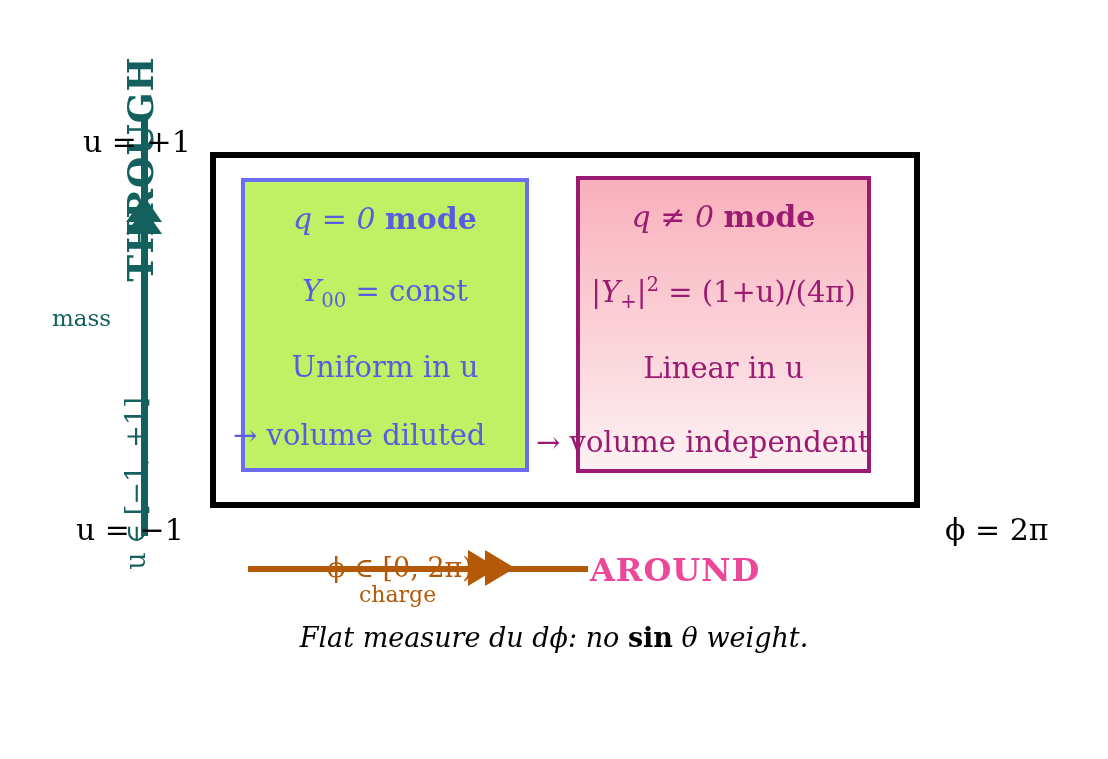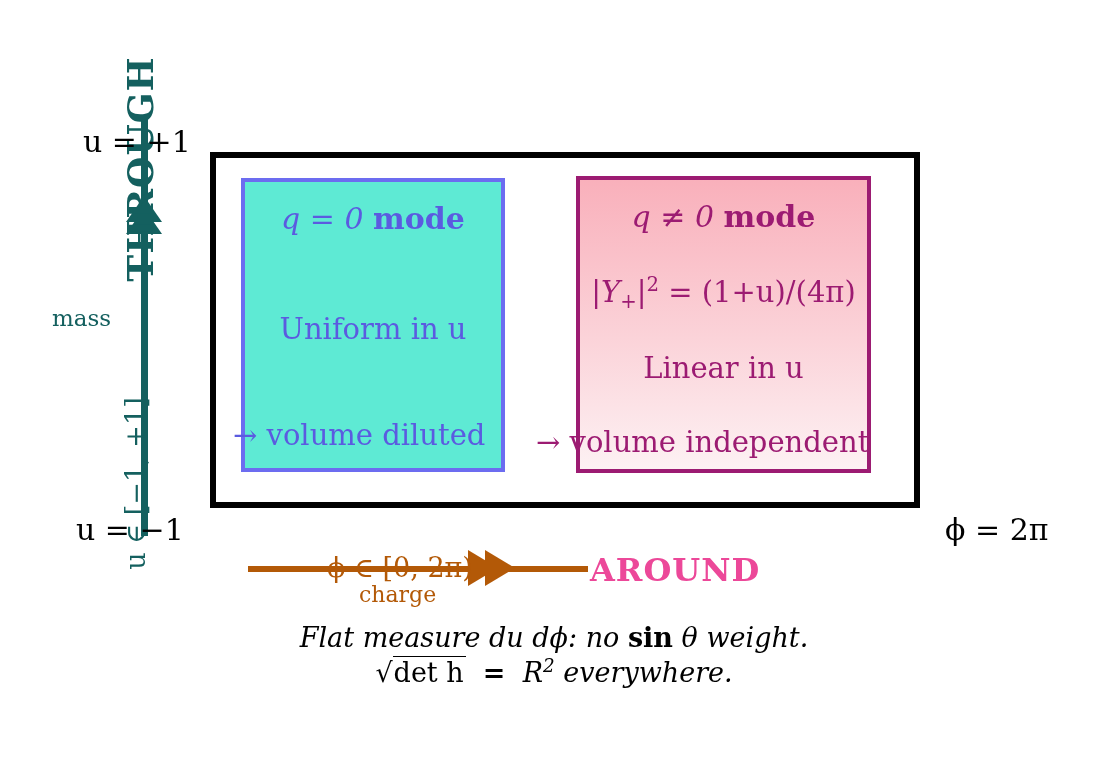--- a/index.html
+++ b/index.html
@@ -34,24 +34,24 @@
     box-sizing: border-box;
     display: flex;
     flex-direction: column;
     align-items: center;
     justify-content: space-between;
     padding: 22px 0 14px 0;
   }
   #q0-box {
     left: 241px;
     top: 178px;
-    width: 264px;
+    width: 288px;
     height: 294px;
     border: 4px solid #6C6CF0;
-    background: #5eead4;
+    background: #bef264;
   }
   #qn0-box {
     left: 576px;
     top: 176px;
     width: 295px;
     height: 297px;
     border: 4px solid #9C1B72;
     background: linear-gradient(to bottom, #F9B0BB 0%, #FBD3D9 55%, #FDF1F3 100%);
   }
 
@@ -248,20 +248,24 @@
 
 <div class="abs" id="u-bot-label">u = −1</div>
 
 <div class="abs" id="outer-box"></div>
 
 <div class="abs mode-box" id="q0-box">
   <div class="mode-line mline-title blue-txt">
     <span class="it">q = 0</span>
     <span class="bold">mode</span>
   </div>
+  <div class="mode-line mline-body blue-txt">
+    <span class="it">Y</span><span class="sub">00</span>
+    <span>= const</span>
+  </div>
   <div class="mode-line mline-body blue-txt">Uniform in u</div>
   <div class="mode-line mline-body blue-txt" style="visibility:hidden">&nbsp;</div>
 </div>
 
 <div class="overflow-row" id="q0-bottom">→ volume diluted</div>
 
 <div class="abs mode-box" id="qn0-box">
   <div class="mode-line mline-title pink-txt">
     <span class="it">q ≠ 0</span>
     <span class="bold">mode</span>
@@ -285,19 +289,13 @@
 <div class="abs" id="charge-label">charge</div>
 
 <div class="abs" id="around-label">AROUND</div>
 
 <div class="abs" id="phi-right-label">ϕ = 2π</div>
 
 <div class="abs" id="caption">
   <div class="cap-line">
     <span>Flat measure du dϕ:  no </span><span class="upr">sin</span><span> θ  weight.</span>
   </div>
-  <div class="cap-line">
-    <span class="sqrt-wrap">√<span class="radicand">det h</span></span>
-    &nbsp;<span class="upr">=</span>&nbsp;
-    <span>R</span><span class="sup">2</span>
-    <span>everywhere.</span>
-  </div>
 </div>
 
 </body></html>

